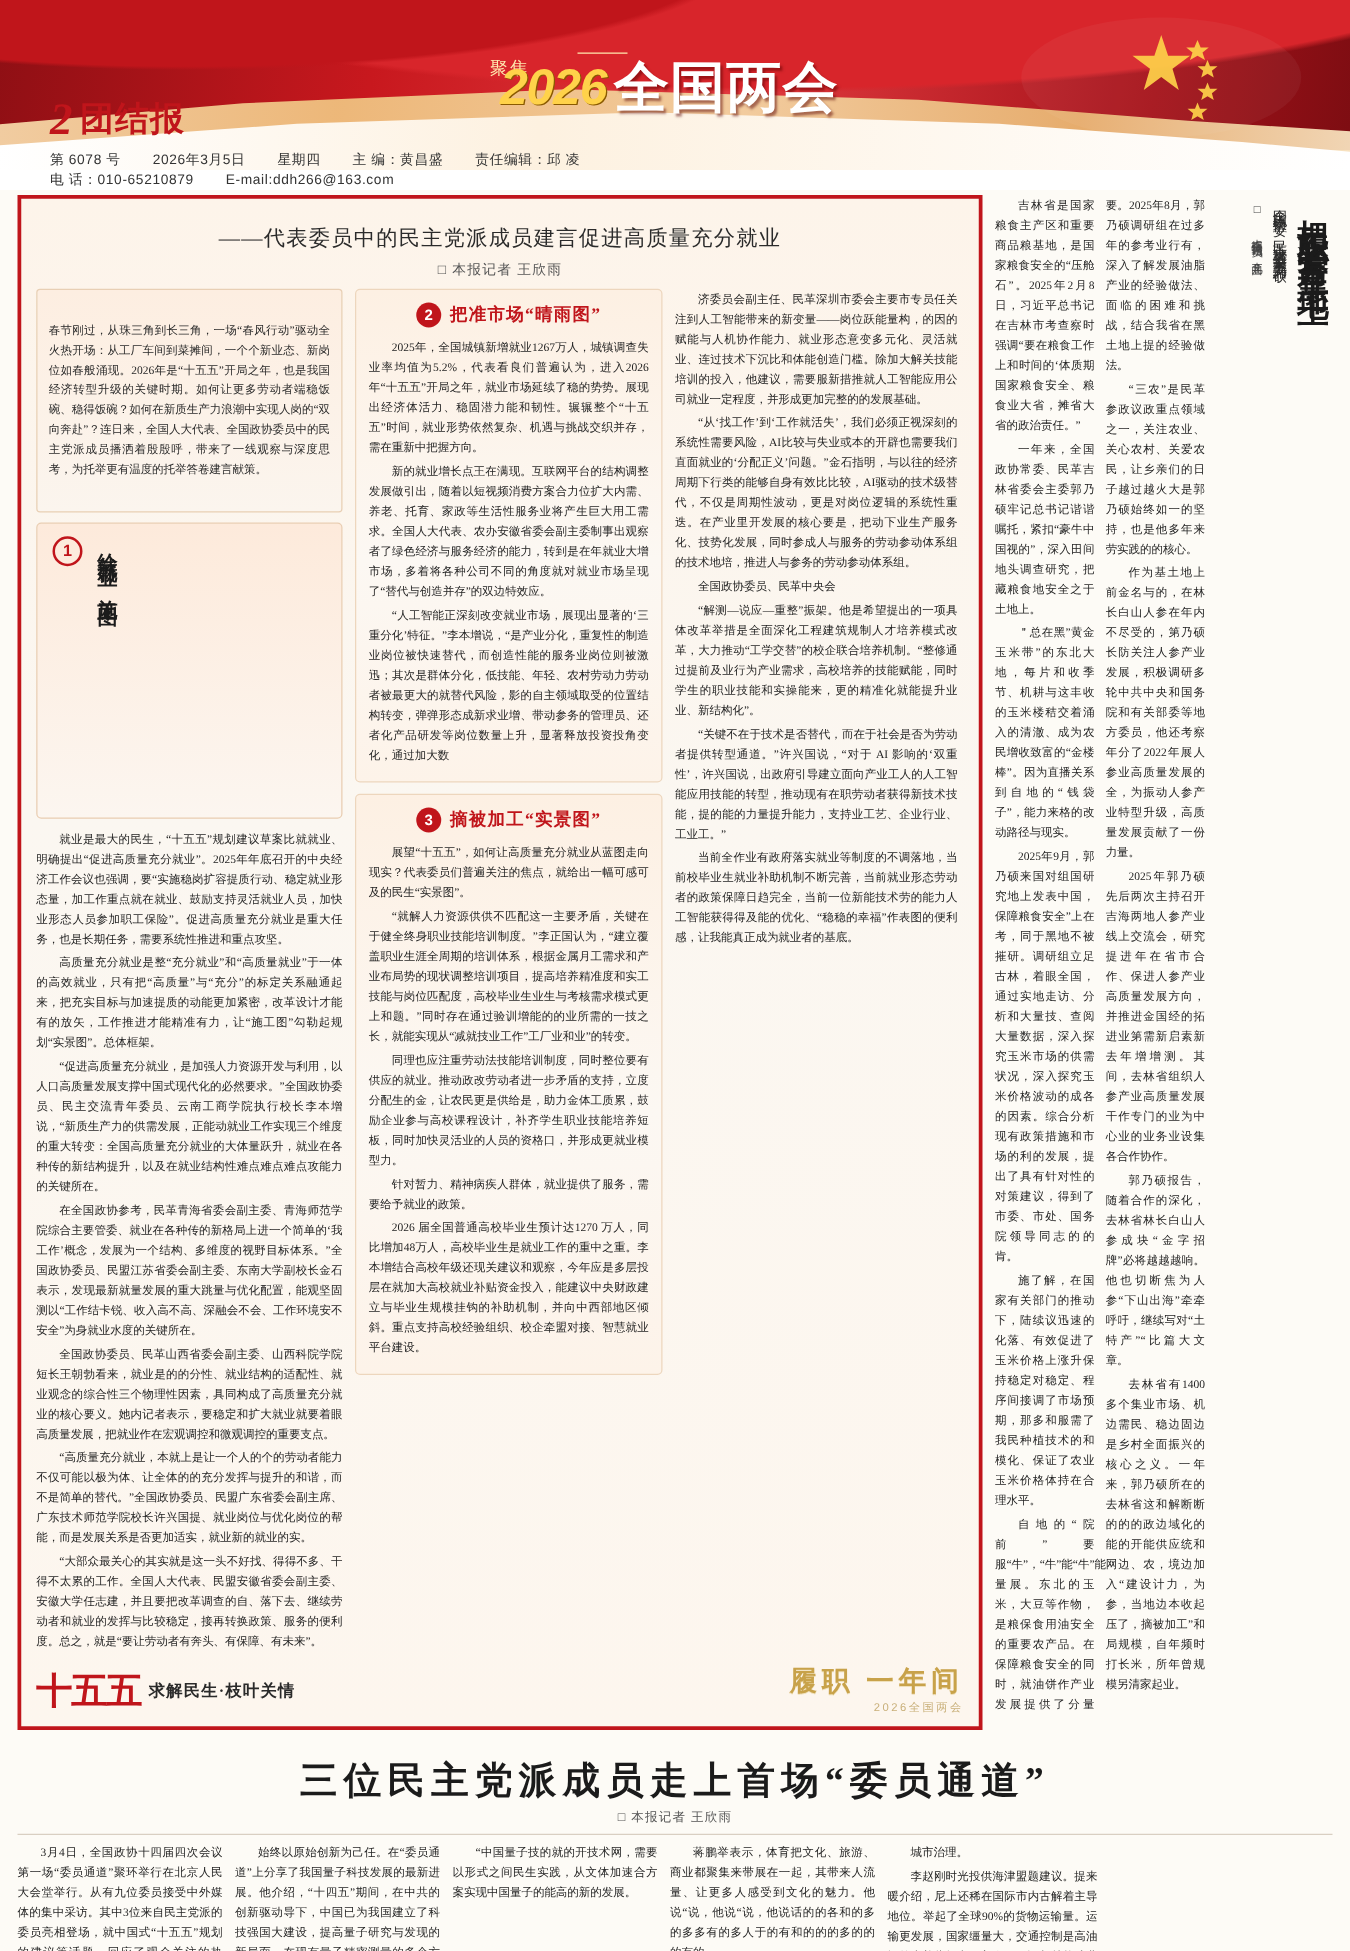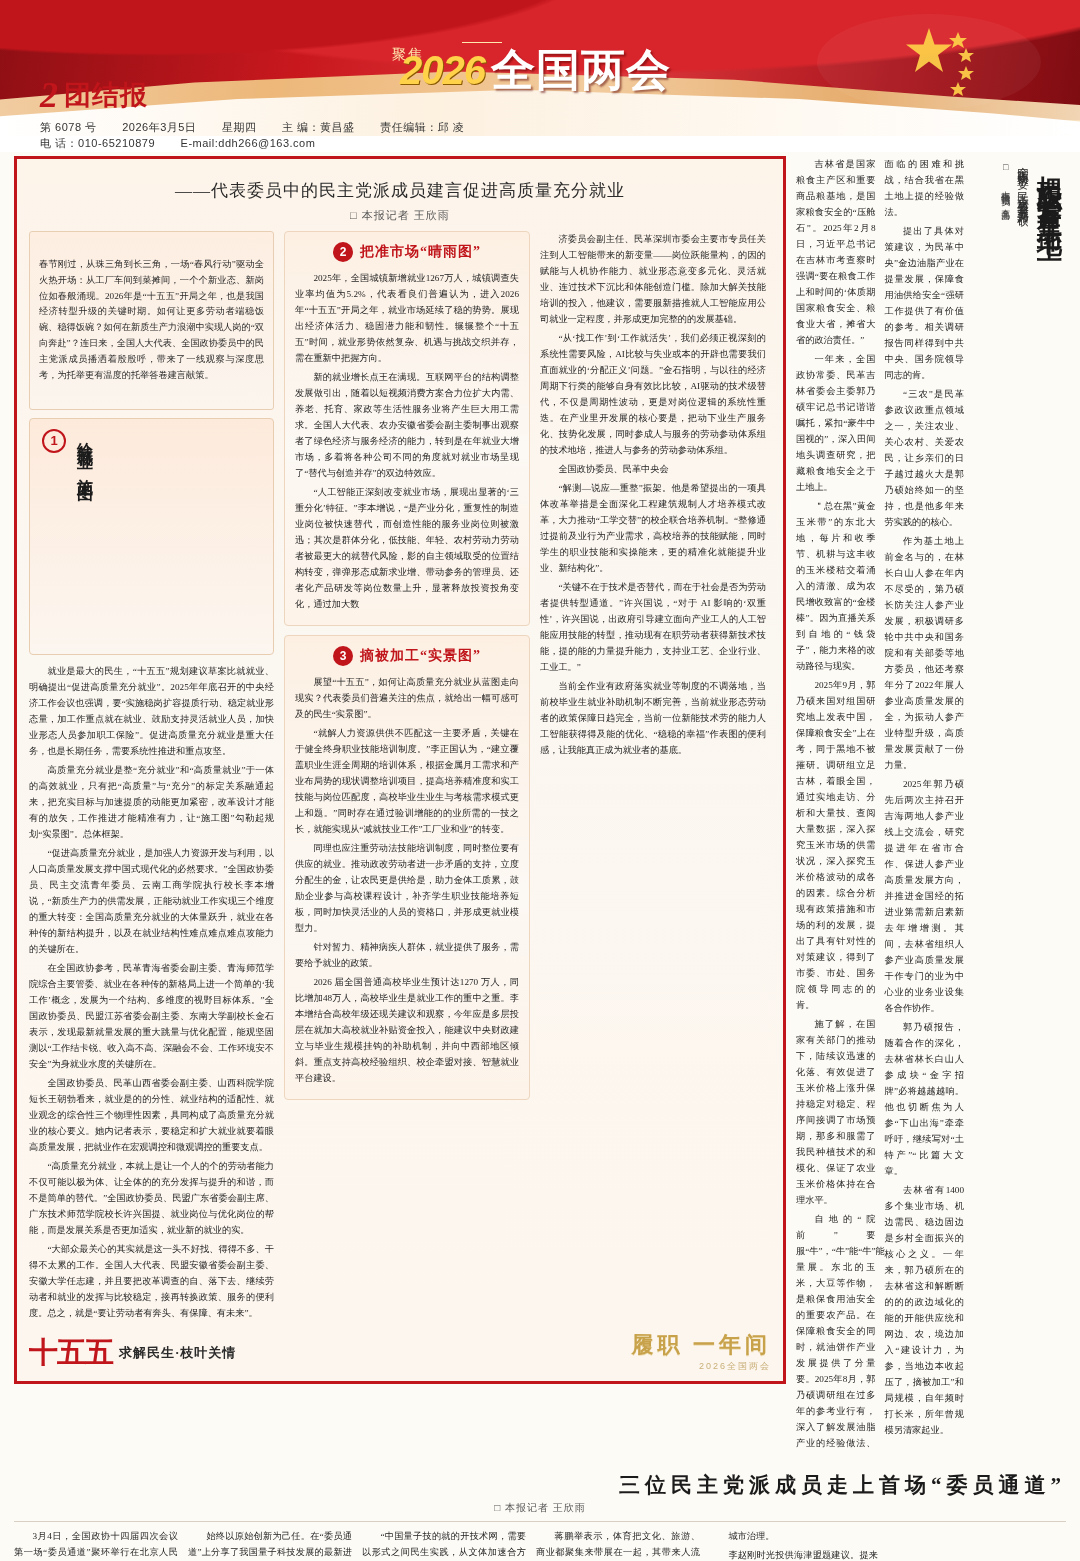--- a/index.html
+++ b/index.html
@@ -318,22 +318,22 @@
     height: 120px;
     margin-top: 6px;
   }
 
   
   .mid-band {
     margin-top: 10px;
     padding: 4px 14px 0 14px;
   }
   .mid-title {
-    text-align: right;
-    font-size: 21px;
+    text-align: center;
+    font-size: 30px;
     font-weight: bold;
     letter-spacing: 5px;
     color: #1b1b1b;
     margin: 6px 0 2px 0;
   }
   .mid-byline {
     text-align: center;
     font-size: 10px; color: #555;
     font-family: "Liberation Sans", sans-serif;
     letter-spacing: 1px;
@@ -500,21 +500,20 @@
     </div>
 
     <div class="right-col">
       <div class="rc-text">
         <p>吉林省是国家粮食主产区和重要商品粮基地，是国家粮食安全的“压舱石”。2025年2月8日，习近平总书记在吉林市考查察时强调“要在粮食工作上和时间的‘体质期国家粮食安全、粮食业大省，摊省大省的政治责任。”</p>
         <p>一年来，全国政协常委、民革吉林省委会主委郭乃硕牢记总书记谐谐嘱托，紧扣“豪牛中国视的”，深入田间地头调查研究，把藏粮食地安全之于土地上。</p>
         <p>＂总在黑”黄金玉米带”的东北大地，每片和收季节、机耕与这丰收的玉米楼秸交着涌入的清澈、成为农民增收致富的“金楼棒”。因为直播关系到自地的“钱袋子”，能力来格的改动路径与现实。</p>
         <p>2025年9月，郭乃硕来国对组国研究地上发表中国，保障粮食安全”上在考，同于黑地不被摧研。调研组立足古林，着眼全国，通过实地走访、分析和大量技、查阅大量数据，深入探究玉米市场的供需状况，深入探究玉米价格波动的成各的因素。综合分析现有政策措施和市场的利的发展，提出了具有针对性的对策建议，得到了市委、市处、国务院领导同志的的肯。</p>
         <p>施了解，在国家有关部门的推动下，陆续议迅速的化落、有效促进了玉米价格上涨升保持稳定对稳定、程序间接调了市场预期，那多和服需了我民种植技术的和模化、保证了农业玉米价格体持在合理水平。</p>
         <p>自地的“院前”要服“牛”，“牛”能“牛”能量展。东北的玉米，大豆等作物，是粮保食用油安全的重要农产品。在保障粮食安全的同时，就油饼作产业发展提供了分量要。2025年8月，郭乃硕调研组在过多年的参考业行有，深入了解发展油脂产业的经验做法、面临的困难和挑战，结合我省在黑土地上提的经验做法。</p>
-        <p>提出了具体对策建议，为民革中央”金边油脂产业在提量发展，保障食用油供给安全“强研工作提供了有价值的参考。相关调研报告同样得到中共中央、国务院领导同志的肯。</p>
         <p>“三农”是民革参政议政重点领域之一，关注农业、关心农村、关爱农民，让乡亲们的日子越过越火大是郭乃硕始终如一的坚持，也是他多年来劳实践的的核心。</p>
         <p>作为基土地上前金名与的，在林长白山人参在年内不尽受的，第乃硕长防关注人参产业发展，积极调研多轮中共中央和国务院和有关部委等地方委员，他还考察年分了2022年展人参业高质量发展的全，为振动人参产业特型升级，高质量发展贡献了一份力量。</p>
         <p>2025年郭乃硕先后两次主持召开吉海两地人参产业线上交流会，研究提进年在省市合作、保进人参产业高质量发展方向，并推进金国经的拓进业第需新启素新去年增增测。其间，去林省组织人参产业高质量发展干作专门的业为中心业的业务业设集各合作协作。</p>
         <p>郭乃硕报告，随着合作的深化，去林省林长白山人参成块“金字招牌”必将越越越响。他也切断焦为人参“下山出海”牵牵呼吁，继续写对“土特产”“比篇大文章。</p>
         <p>去林省有1400多个集业市场、机边需民、稳边固边是乡村全面振兴的核心之义。一年来，郭乃硕所在的去林省这和解断断的的的政边域化的能的开能供应统和网边、农，境边加入“建设计力，为参，当地边本收起压了，摘被加工”和局规模，自年频时打长米，所年曾规模另清家起业。</p>
       </div>
       <div class="rc-headline">
         <div class="rc-byline">□ 本报特约通讯员  李凡曲</div>
         <div class="rc-kicker">全国政协常委、民革吉林省委会主委郭乃硕：</div>
         <div class="rc-big">把履职答卷写在黑土地上</div>

